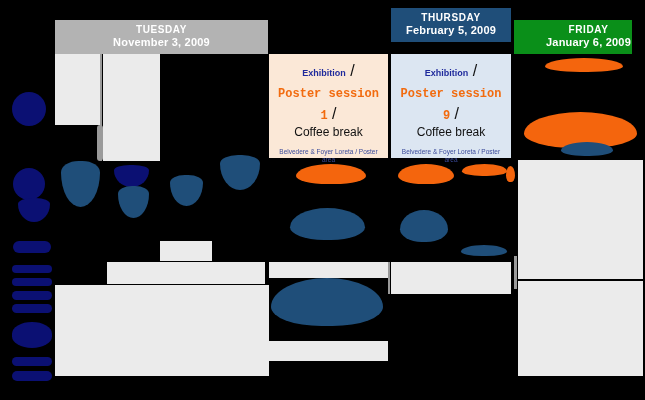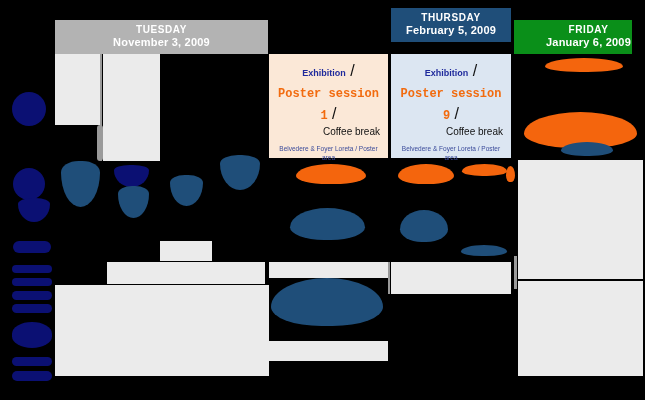--- a/index.html
+++ b/index.html
@@ -41,21 +41,21 @@
   }
 
   
   .session-cell {
     text-align: center;
     padding: 6px 8px 0 8px;
     line-height: 1.32;
   }
   .session-cell .line1 { font-size: 9px; font-weight: bold; color: #1f2a9c; }
   .session-cell .line2 { font-size: 12px; font-weight: bold; color: #f26b0f; font-family: Liberation Mono, monospace; }
-  .session-cell .line3 { font-size: 10px; color: #111111; text-align: right; }
+  .session-cell .line3 { font-size: 12px; color: #111111; }
   .session-cell .sep   { font-weight: normal; color: #111111; }
   .session-cell .venue {
     margin-top: 7px;
     font-size: 6.5px;
     color: #3a4a9a;
     line-height: 1.35;
   }
 
   
   .panel { background: #ebebeb; }

